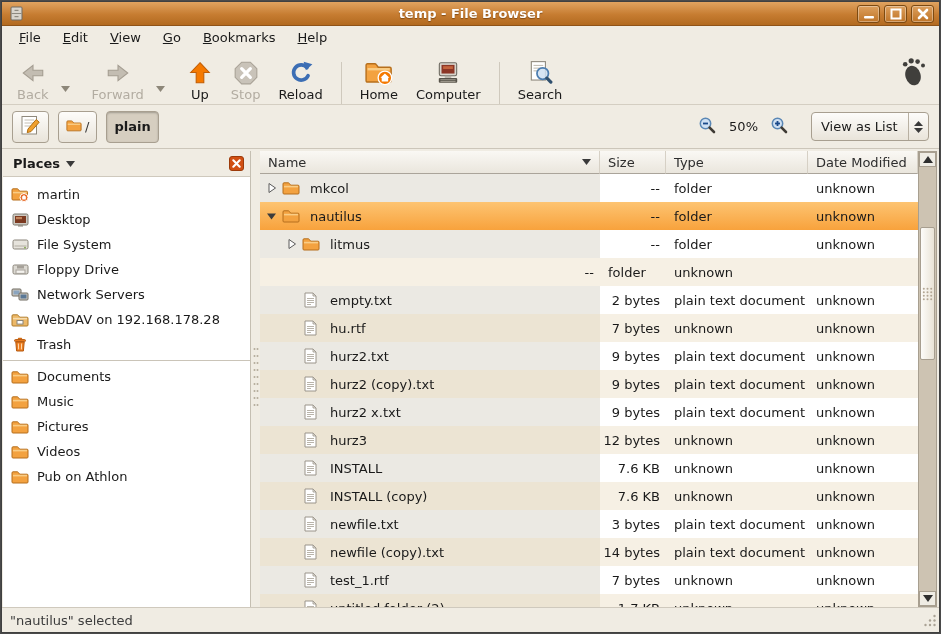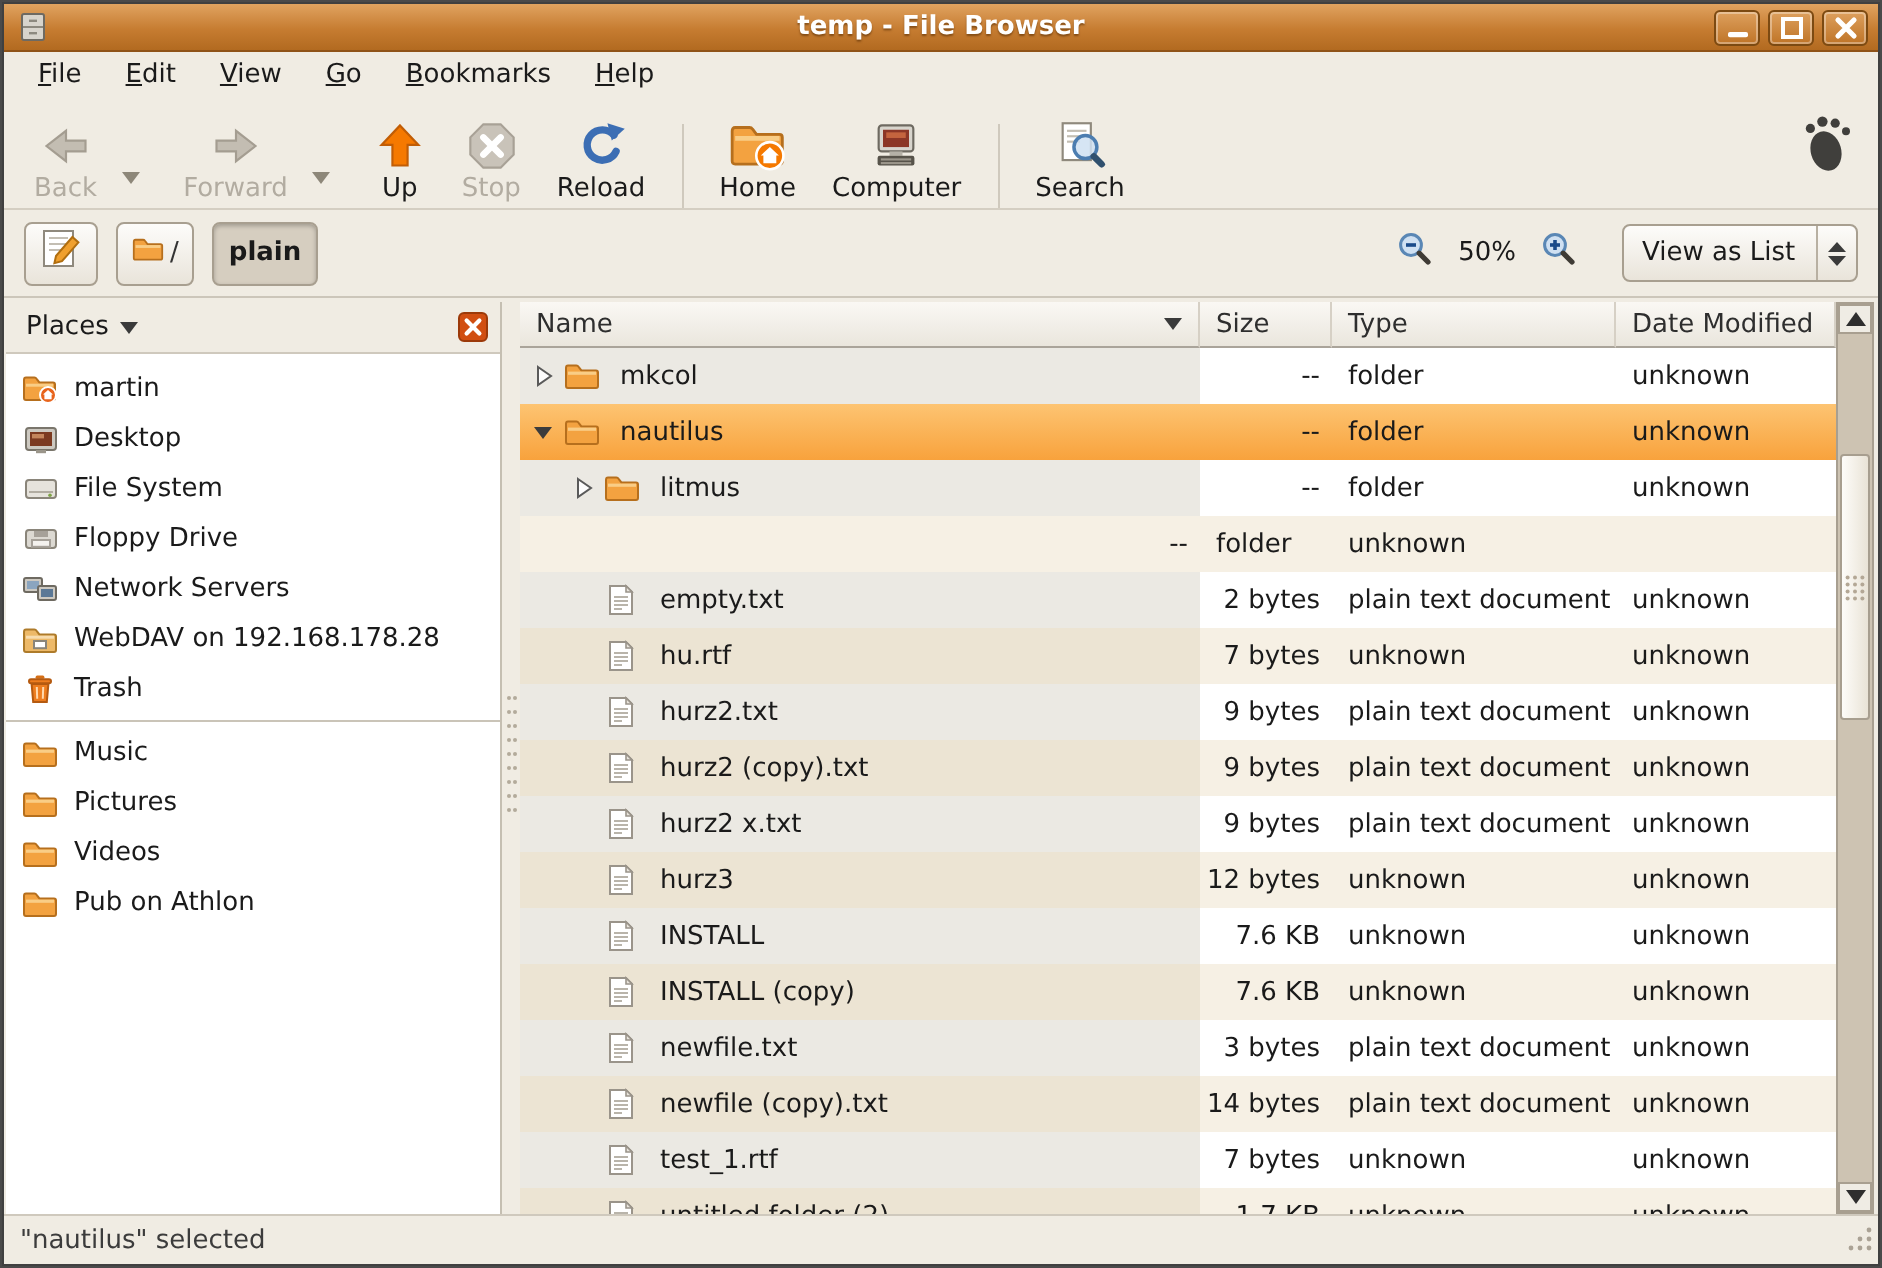--- a/index.html
+++ b/index.html
@@ -51,21 +51,21 @@
   #view-combo .combo-spin { width:20px; align-self:stretch; border-left:1px solid #b8b0a2;
     display:flex; flex-direction:column; align-items:center; justify-content:center; gap:2px; }
 
   
   #content { position:absolute; top:148px; left:1px; right:1px; bottom:26px; background:#f0ece3; }
 
   #sidebar { position:absolute; left:1px; top:2px; width:248px; bottom:0; background:#fff;
     border-right:1px solid #c5bfb2; }
   #places-header { height:26px; background:#f0ece3; border-bottom:1px solid #cfc9bd;
     display:flex; align-items:center; padding:0 6px 0 10px; }
-  #places-label { display:flex; align-items:center; gap:6px; flex:1; }
+  #places-label { display:flex; align-items:center; gap:6px; flex:1;font-weight:bold; }
   #places-close { margin-left:auto; display:flex; }
   #side-items { padding-top:5px; }
   .side-item { height:25px; display:flex; align-items:center; padding-left:8px; gap:8px; }
   .side-item .icon { width:18px; display:flex; justify-content:center; }
   .side-sep { border:0; border-top:1px solid #cac4b8; margin:3px 0; }
 
   #splitter { position:absolute; left:249px; top:2px; width:9px; bottom:0; background:#f0ece3;
     display:flex; align-items:center; justify-content:center; }
 
   
@@ -391,20 +391,29 @@
             <span>Trash</span>
           </div>
           <hr class="side-sep">
           <div class="side-item">
             <span class="icon" style="display: inline-flex;">
               <svg width="18" height="14" viewBox="0 0 18 14">
                 <path d="M1 3 Q1 1.8 2 1.8 L6.2 1.8 Q6.9 1.8 7.3 2.4 L8.7 4.2 L16 4.2 Q17 4.2 17 5.2 L17 12 Q17 13 16 13 L2 13 Q1 13 1 12 Z" fill="#f3a240" stroke="#b66f1d"></path>
                 <path d="M2 5.6 L16 5.6" stroke="#f9cd86" stroke-width="1.6"></path>
               </svg>
             </span>
+            <span>Documents</span>
+          </div>
+          <div class="side-item">
+            <span class="icon" style="display: inline-flex;">
+              <svg width="18" height="14" viewBox="0 0 18 14">
+                <path d="M1 3 Q1 1.8 2 1.8 L6.2 1.8 Q6.9 1.8 7.3 2.4 L8.7 4.2 L16 4.2 Q17 4.2 17 5.2 L17 12 Q17 13 16 13 L2 13 Q1 13 1 12 Z" fill="#f3a240" stroke="#b66f1d"></path>
+                <path d="M2 5.6 L16 5.6" stroke="#f9cd86" stroke-width="1.6"></path>
+              </svg>
+            </span>
             <span>Music</span>
           </div>
           <div class="side-item">
             <span class="icon" style="display: inline-flex;">
               <svg width="18" height="14" viewBox="0 0 18 14">
                 <path d="M1 3 Q1 1.8 2 1.8 L6.2 1.8 Q6.9 1.8 7.3 2.4 L8.7 4.2 L16 4.2 Q17 4.2 17 5.2 L17 12 Q17 13 16 13 L2 13 Q1 13 1 12 Z" fill="#f3a240" stroke="#b66f1d"></path>
                 <path d="M2 5.6 L16 5.6" stroke="#f9cd86" stroke-width="1.6"></path>
               </svg>
             </span>
             <span>Pictures</span>

